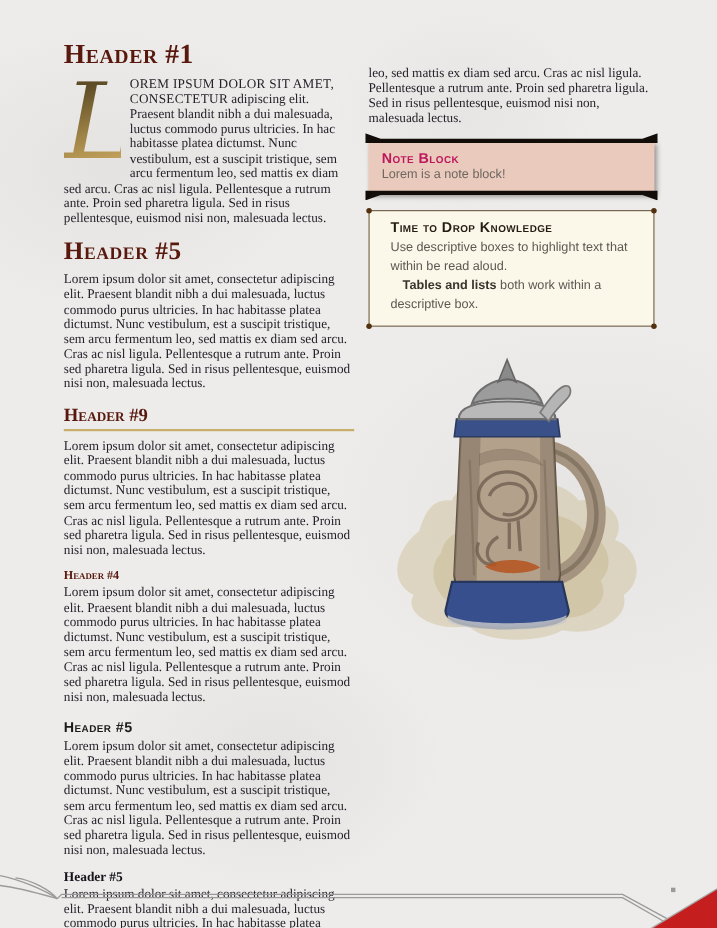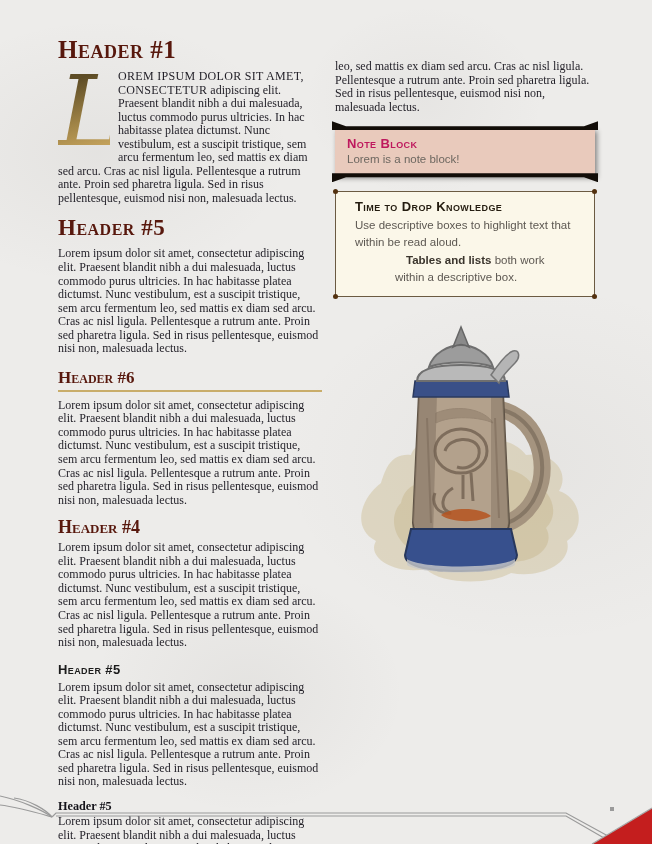--- a/index.html
+++ b/index.html
@@ -17,21 +17,21 @@
   .col-right{position:absolute;left:335px;top:60px;width:260px;}
 
   p.body{font-size:12px;line-height:1.13;color:#201e26;margin:0 0 9px;}
 
   h1.phb,h2.phb{font-variant:small-caps;font-weight:700;color:#58180D;
     margin:0 0 6px;letter-spacing:.5px;font-family:"Liberation Serif",serif;}
   h1.phb{font-size:25px;}
   h2.phb{font-size:23px;margin-top:10px;}
   h3.phb{font-variant:small-caps;font-weight:700;color:#58180D;font-size:17px;
     border-bottom:2px solid #c9ad6a;padding-bottom:2px;margin:12px 0 7px;}
-  h4.phb{font-variant:small-caps;font-weight:700;color:#58180D;font-size:18px;
+  h4.phb{font-variant:small-caps;font-weight:700;color:#58180D;font-size:11px;
     margin:10px 0 3px;}
   h5.phb{font-variant:small-caps;font-weight:700;color:#1b1b1b;font-size:13px;
     font-family:"Liberation Sans",sans-serif;letter-spacing:.4px;margin:12px 0 4px;}
   h6.phb{font-weight:700;color:#14131a;font-size:12.2px;margin:10px 0 1px;
     font-family:"Liberation Serif",serif;}
 
   .dropcap{float:left;font-family:"DejaVu Serif",serif;font-style:italic;
     font-size:98px;line-height:74px;height:86px;width:52px;margin:4px 8px 0 0;
     background:linear-gradient(165deg,#5e4d26 10%,#a08447 55%,#caa75f 90%);
     -webkit-background-clip:text;background-clip:text;color:transparent;}
@@ -55,21 +55,21 @@
     border:1px solid #6b5a42;padding:7px 19px 10px;}
   .desc .dot{position:absolute;width:5px;height:5px;border-radius:50%;
     background:#53310f;}
   .dot.tl{left:-3px;top:-3px;} .dot.tr{right:-3px;top:-3px;}
   .dot.bl{left:-3px;bottom:-3px;} .dot.br{right:-3px;bottom:-3px;}
   .desc-title{font-family:"Liberation Sans",sans-serif;font-variant:small-caps;
     font-weight:700;font-size:13px;color:#241c10;letter-spacing:.4px;}
   .desc-body{font-family:"Liberation Sans",sans-serif;font-size:11.5px;
     color:#5d5852;line-height:1.5;margin-top:3px;}
   .desc-line2{font-family:"Liberation Sans",sans-serif;font-size:11.5px;
-    color:#5d5852;line-height:1.5;text-indent:11px;margin-left:40px;}
+    color:#5d5852;line-height:1.5;text-indent:11px;}
   .desc-line2 b{color:#3a342c;}
 
   .stein-wrap{position:relative;margin:26px auto 0;width:248px;height:268px;}
   .footer{position:absolute;left:0;bottom:0;width:652px;height:52px;}
 </style>
 </head>
 <body>
 
 <div class="page">
 
@@ -77,21 +77,21 @@
     <h1 class="phb">Header #1</h1>
 
     <p class="body">
       <span class="dropcap">L</span><span class="firstline">orem ipsum dolor sit amet, consectetur</span>
       <span>adipiscing elit. Praesent blandit nibh a dui malesuada, luctus commodo purus ultricies. In hac habitasse platea dictumst. Nunc vestibulum, est a suscipit tristique, sem arcu fermentum leo, sed mattis ex diam sed arcu. Cras ac nisl ligula. Pellentesque a rutrum ante. Proin sed pharetra ligula. Sed in risus pellentesque, euismod nisi non, malesuada lectus.</span>
     </p>
 
     <h2 class="phb">Header #5</h2>
     <p class="body">Lorem ipsum dolor sit amet, consectetur adipiscing elit. Praesent blandit nibh a dui malesuada, luctus commodo purus ultricies. In hac habitasse platea dictumst. Nunc vestibulum, est a suscipit tristique, sem arcu fermentum leo, sed mattis ex diam sed arcu. Cras ac nisl ligula. Pellentesque a rutrum ante. Proin sed pharetra ligula. Sed in risus pellentesque, euismod nisi non, malesuada lectus.</p>
 
-    <h3 class="phb">Header #6</h3>
+    <h3 class="phb">Header #9</h3>
     <p class="body">Lorem ipsum dolor sit amet, consectetur adipiscing elit. Praesent blandit nibh a dui malesuada, luctus commodo purus ultricies. In hac habitasse platea dictumst. Nunc vestibulum, est a suscipit tristique, sem arcu fermentum leo, sed mattis ex diam sed arcu. Cras ac nisl ligula. Pellentesque a rutrum ante. Proin sed pharetra ligula. Sed in risus pellentesque, euismod nisi non, malesuada lectus.</p>
 
     <h4 class="phb">Header #4</h4>
     <p class="body">Lorem ipsum dolor sit amet, consectetur adipiscing elit. Praesent blandit nibh a dui malesuada, luctus commodo purus ultricies. In hac habitasse platea dictumst. Nunc vestibulum, est a suscipit tristique, sem arcu fermentum leo, sed mattis ex diam sed arcu. Cras ac nisl ligula. Pellentesque a rutrum ante. Proin sed pharetra ligula. Sed in risus pellentesque, euismod nisi non, malesuada lectus.</p>
 
     <h5 class="phb">Header #5</h5>
     <p class="body">Lorem ipsum dolor sit amet, consectetur adipiscing elit. Praesent blandit nibh a dui malesuada, luctus commodo purus ultricies. In hac habitasse platea dictumst. Nunc vestibulum, est a suscipit tristique, sem arcu fermentum leo, sed mattis ex diam sed arcu. Cras ac nisl ligula. Pellentesque a rutrum ante. Proin sed pharetra ligula. Sed in risus pellentesque, euismod nisi non, malesuada lectus.</p>
 
     <h6 class="phb">Header #5</h6>
     <p class="body">Lorem ipsum dolor sit amet, consectetur adipiscing elit. Praesent blandit nibh a dui malesuada, luctus commodo purus ultricies. In hac habitasse platea dictumst. Nunc vestibulum, est a suscipit tristique, sem arcu fermentum</p>

